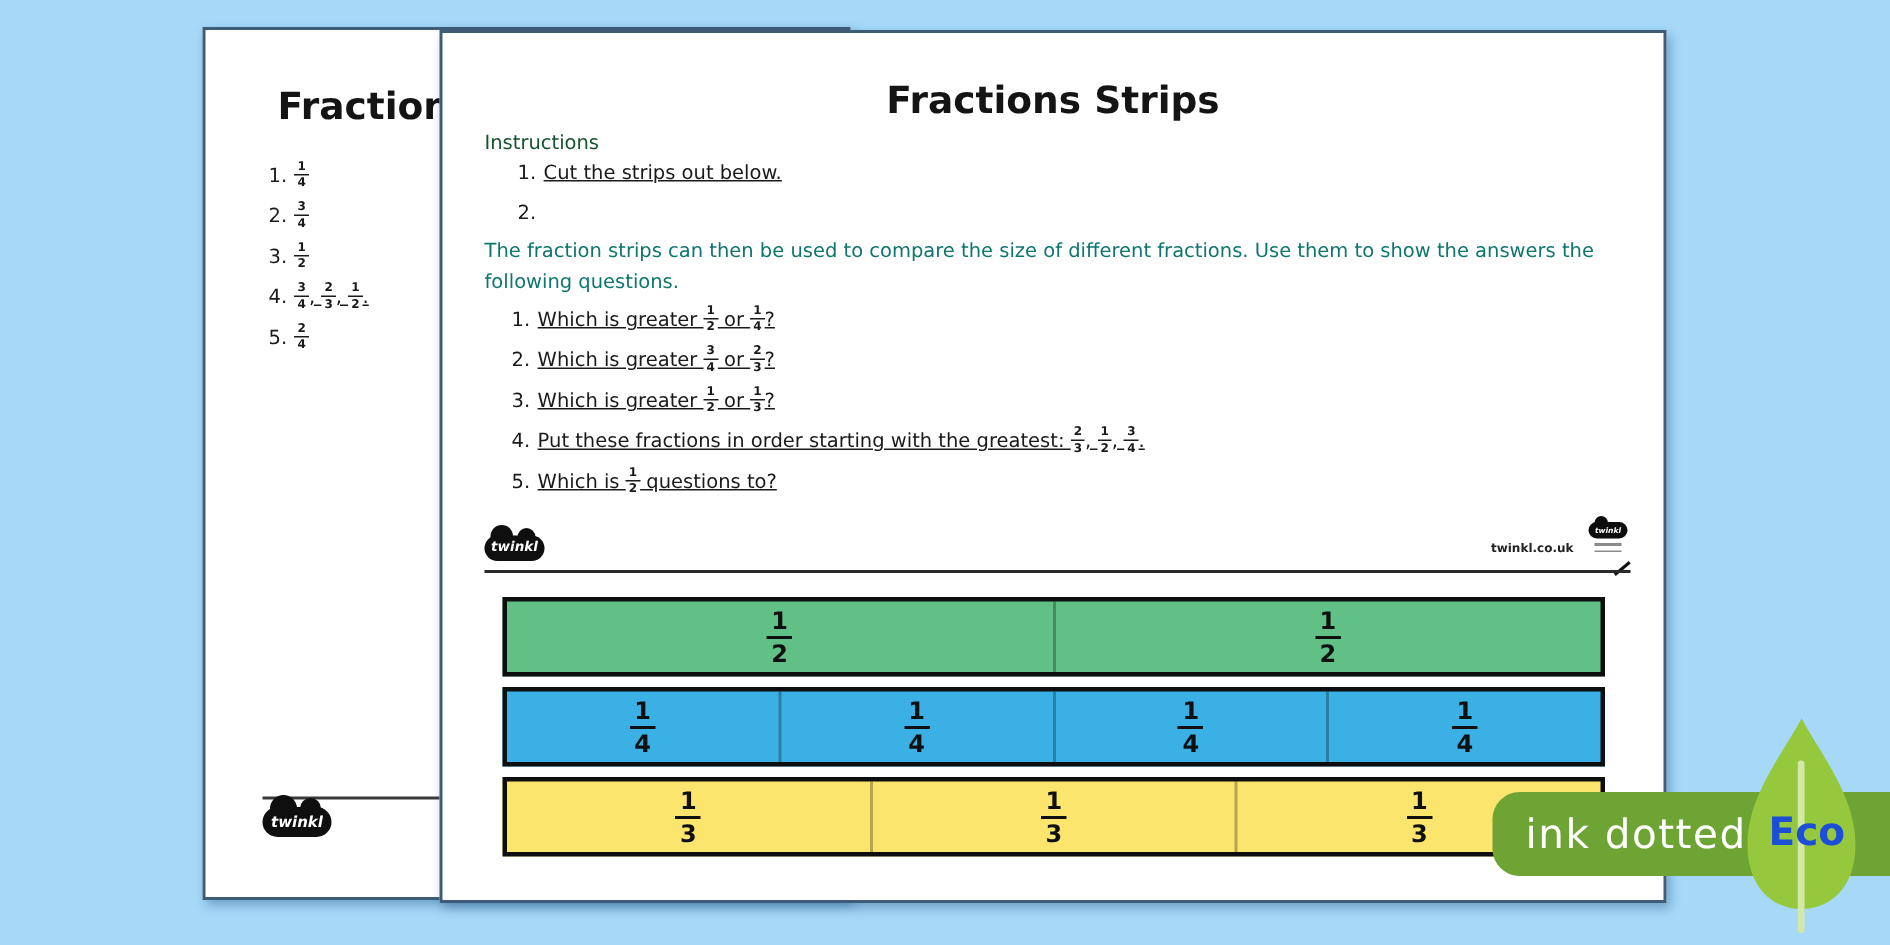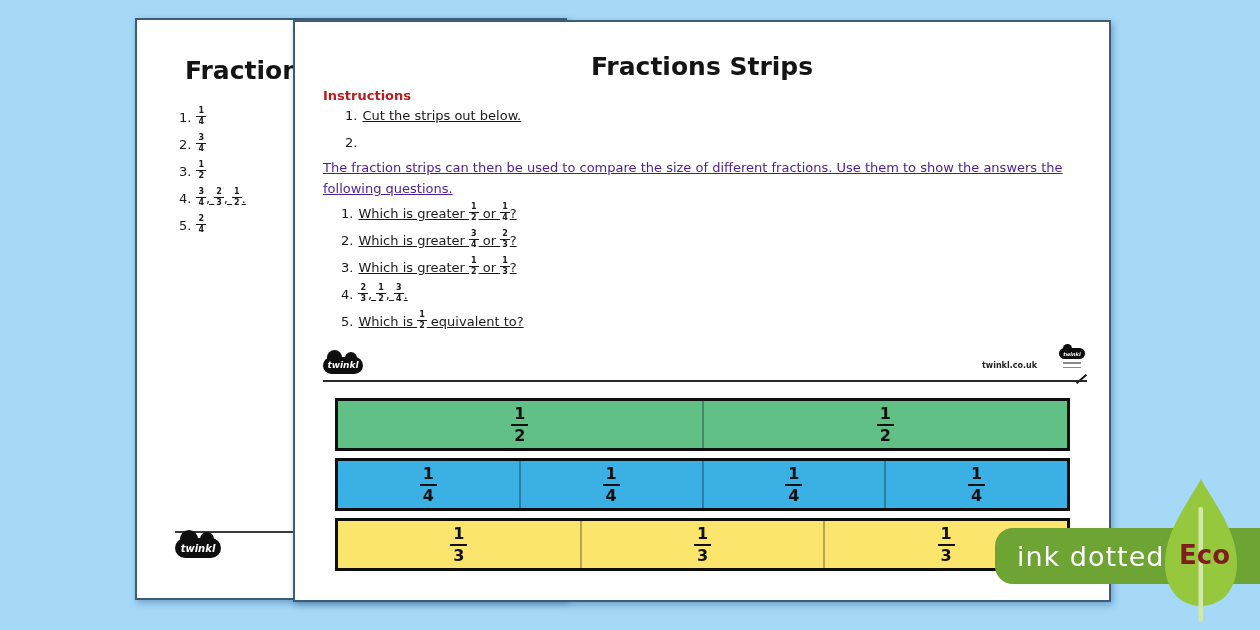--- a/index.html
+++ b/index.html
@@ -12,24 +12,24 @@
   .front-page{left:293px;top:20px;width:818px;height:582px;z-index:2;}
 
   .bp-title{position:absolute;top:36px;left:48px;margin:0;font-size:25px;font-weight:bold;
             color:#141414;white-space:nowrap;}
   .bp-answers{position:absolute;top:84px;left:42px;}
   .bp-divider{position:absolute;top:511px;left:38px;width:372px;height:2px;background:#3a3a3a;}
   .bp-cloud-wrap{position:absolute;top:518px;left:38px;}
 
   .fp-title{position:absolute;top:30px;left:0;right:0;margin:0;text-align:center;
             font-size:25px;font-weight:bold;color:#141414;}
-  .fp-instructions-heading{position:absolute;top:66px;left:28px;font-size:13px;font-weight:bold;color:#b91c1c;}
+  .fp-instructions-heading{position:absolute;top:66px;left:28px;font-size:13px;font-weight:normal;color:#14532d;}
   .fp-instructions{position:absolute;top:80px;left:50px;}
   .fp-intro{position:absolute;top:136px;left:28px;width:764px;margin:0;font-size:13px;
-            line-height:1.6;color:#4c1d95;text-decoration:underline;}
+            line-height:1.6;color:#0f766e;}
   .fp-questions{position:absolute;top:178px;left:46px;}
   .fp-footer{position:absolute;top:328px;left:28px;right:22px;height:30px;display:flex;
              justify-content:space-between;align-items:center;}
   .fp-line{position:absolute;top:358px;left:28px;right:22px;height:2px;background:#2a2a2a;}
   .strips{position:absolute;top:376px;left:40px;width:735px;}
 
   .row{display:flex;align-items:center;height:27px;font-size:13px;color:#1a1a1a;}
   .row-num{white-space:pre;margin-right:5px;}
   .seg{white-space:pre;text-decoration:underline;}
   .frac-sm{display:inline-flex;flex-direction:column;align-items:center;line-height:1;
@@ -50,38 +50,38 @@
   .cloud-lg{width:46px;height:20px;border-radius:11px;}
   .cloud-lg::before{width:18px;height:18px;left:5px;top:-8px;}
   .cloud-lg::after{width:14px;height:14px;right:7px;top:-6px;}
   .cloud-md{width:40px;height:17px;border-radius:9px;}
   .cloud-md::before{width:15px;height:15px;left:4px;top:-7px;}
   .cloud-md::after{width:12px;height:12px;right:6px;top:-5px;}
   .cloud span{position:relative;z-index:1;color:#fff;font-weight:bold;font-style:italic;}
   .cloud-lg span{font-size:10px;}
   .cloud-md span{font-size:9px;}
 
-  .footer-right{display:flex;align-items:center;gap:20px;}
+  .footer-right{display:flex;align-items:center;gap:8px;}
   .site-text{font-size:8px;font-weight:bold;color:#222;}
   .q-badge{width:30px;height:34px;display:flex;flex-direction:column;align-items:center;position:relative;}
   .q-cloud{width:26px;height:11px;background:#0d0d0d;border-radius:6px;position:relative;
            display:flex;align-items:center;justify-content:center;}
   .q-cloud::before{content:"";position:absolute;width:9px;height:9px;background:#0d0d0d;
                    border-radius:50%;left:4px;top:-4px;}
   .q-cloud span{position:relative;z-index:1;color:#fff;font-size:5px;font-weight:bold;font-style:italic;}
   .q-line{width:18px;height:1.5px;background:#8a8a8a;margin-top:3px;}
   .q-pen{position:absolute;right:-1px;bottom:2px;width:13px;height:2px;background:#111;
          transform:rotate(-40deg);}
 
   .eco-badge{position:absolute;left:995px;top:528px;width:280px;height:56px;background:#6ea434;
              border-radius:18px 0 0 18px;z-index:5;display:flex;align-items:center;
              padding-left:22px;box-sizing:border-box;}
   .eco-badge-label{color:#fff;font-size:27px;letter-spacing:1px;}
   .eco-leaf{position:absolute;left:1156px;top:477px;z-index:6;}
-  .eco-text{position:absolute;left:1179px;top:540px;z-index:7;color:#7f1d1d;font-size:26px;
+  .eco-text{position:absolute;left:1179px;top:540px;z-index:7;color:#1d4ed8;font-size:26px;
             font-weight:bold;}
 </style>
 </head>
 <body>
 
 <div class="stage" style="background: rgb(166, 217, 248);">
 
   <div class="page back-page">
     <h1 class="bp-title">Fractions Strips</h1>
     <div class="bp-answers" id="answers-list">
@@ -191,20 +191,21 @@
           </span>
           <span class="seg"> or </span>
           <span class="frac-sm">
             <span class="fn">1</span>
             <span class="fd">3</span>
           </span>
           <span class="seg">?</span>
         </div>
         <div class="row">
           <span class="row-num">4.</span>
+          <span class="seg">Put these fractions in order starting with the greatest: </span>
           <span class="frac-sm">
             <span class="fn">2</span>
             <span class="fd">3</span>
           </span>
           <span class="seg">, </span>
           <span class="frac-sm">
             <span class="fn">1</span>
             <span class="fd">2</span>
           </span>
           <span class="seg">, </span>
@@ -214,21 +215,21 @@
           </span>
           <span class="seg">.</span>
         </div>
         <div class="row">
           <span class="row-num">5.</span>
           <span class="seg">Which is </span>
           <span class="frac-sm">
             <span class="fn">1</span>
             <span class="fd">2</span>
           </span>
-          <span class="seg"> equivalent to?</span>
+          <span class="seg"> questions to?</span>
         </div>
       </div>
 
     <div class="fp-footer">
       <div class="cloud cloud-md">
         <span>twinkl</span>
       </div>
       <div class="footer-right">
         <span class="site-text">twinkl.co.uk</span>
         <div class="q-badge">

